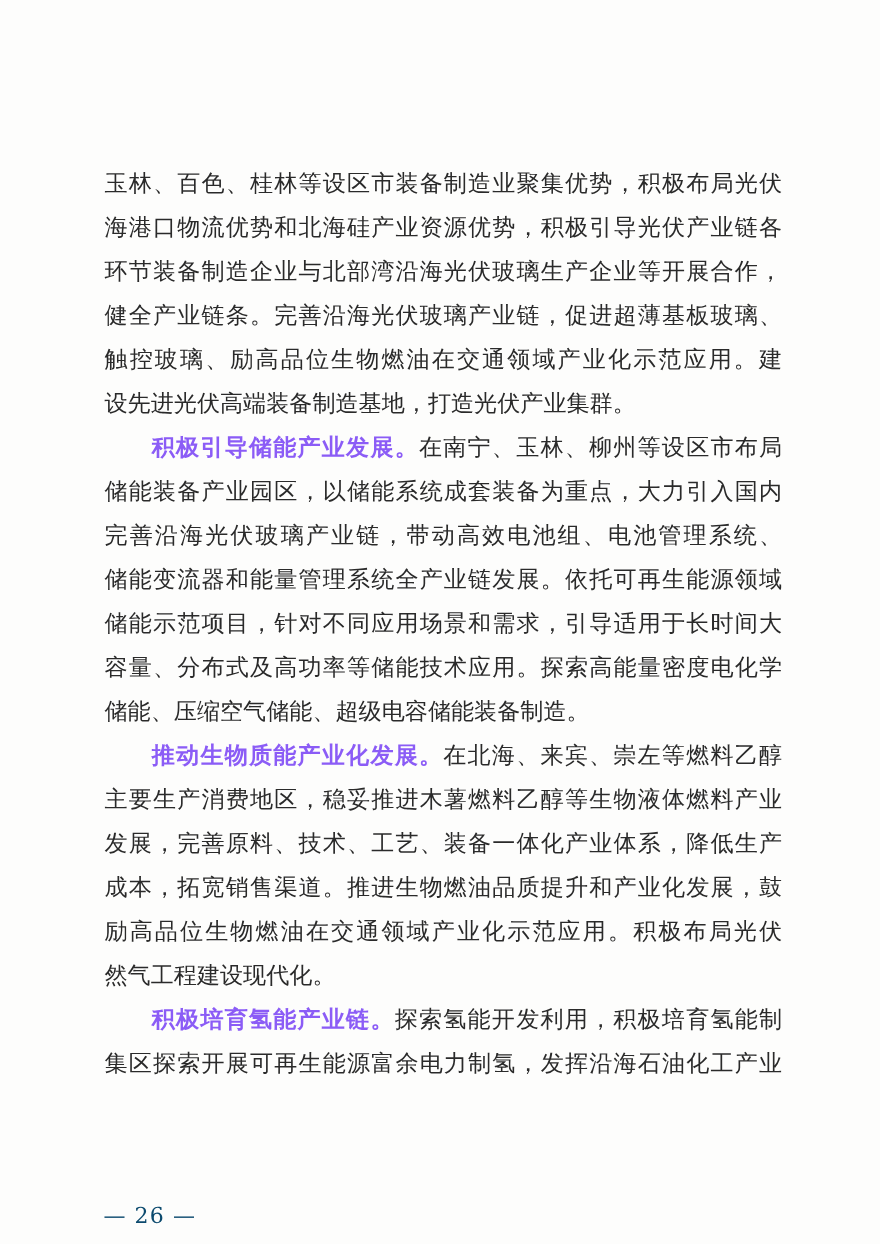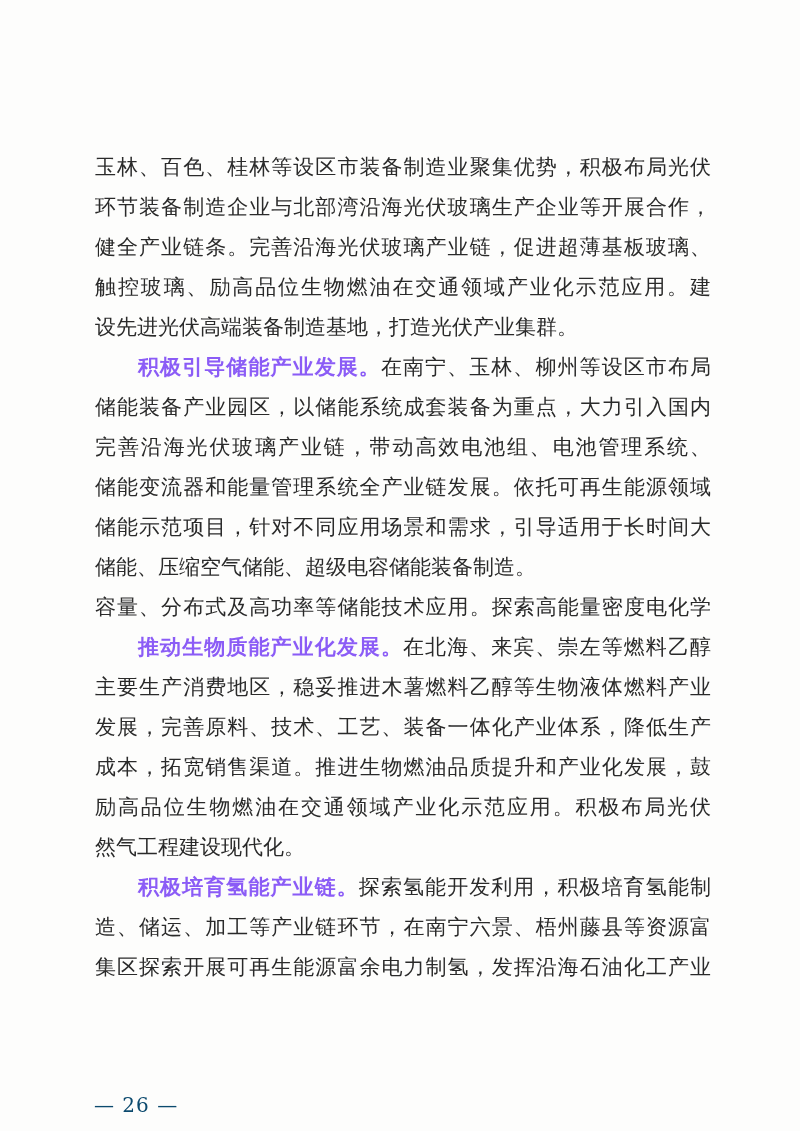--- a/index.html
+++ b/index.html
@@ -63,42 +63,42 @@
     letter-spacing: 1px;
   }
 </style>
 </head>
 <body>
 
 <div class="page">
   <div class="text-block">
       <div>
         <div class="line fw"><span class="seg">玉林、百色、桂林等设区市装备制造业聚集优势，积极布局光伏</span></div>
+        <div class="line fw"><span class="seg">海港口物流优势和北海硅产业资源优势，积极引导光伏产业链各</span></div>
         <div class="line fw"><span class="seg">环节装备制造企业与北部湾沿海光伏玻璃生产企业等开展合作，</span></div>
         <div class="line fw"><span class="seg">健全产业链条。完善沿海光伏玻璃产业链，促进超薄基板玻璃、</span></div>
         <div class="line fw"><span class="seg">触控玻璃、励高品位生物燃油在交通领域产业化示范应用。建</span></div>
         <div class="line"><span class="seg">设先进光伏高端装备制造基地，打造光伏产业集群。</span></div>
       </div>
       <div>
         <div class="line fw indent"><span class="seg bold">积极引导储能产业发展。</span><span class="seg">在南宁、玉林、柳州等设区市布局</span></div>
         <div class="line fw"><span class="seg">储能装备产业园区，以储能系统成套装备为重点，大力引入国内</span></div>
         <div class="line fw"><span class="seg">完善沿海光伏玻璃产业链，带动高效电池组、电池管理系统、</span></div>
         <div class="line fw"><span class="seg">储能变流器和能量管理系统全产业链发展。依托可再生能源领域</span></div>
         <div class="line fw"><span class="seg">储能示范项目，针对不同应用场景和需求，引导适用于长时间大</span></div>
+        <div class="line fw"><span class="seg">容量、分布式及高功率等储能技术应用。探索高能量密度电化学</span></div>
         <div class="line"><span class="seg">储能、压缩空气储能、超级电容储能装备制造。</span></div>
-        <div class="line fw"><span class="seg">容量、分布式及高功率等储能技术应用。探索高能量密度电化学</span></div>
       </div>
       <div>
         <div class="line fw indent"><span class="seg bold">推动生物质能产业化发展。</span><span class="seg">在北海、来宾、崇左等燃料乙醇</span></div>
         <div class="line fw"><span class="seg">主要生产消费地区，稳妥推进木薯燃料乙醇等生物液体燃料产业</span></div>
         <div class="line fw"><span class="seg">发展，完善原料、技术、工艺、装备一体化产业体系，降低生产</span></div>
         <div class="line fw"><span class="seg">成本，拓宽销售渠道。推进生物燃油品质提升和产业化发展，鼓</span></div>
         <div class="line fw"><span class="seg">励高品位生物燃油在交通领域产业化示范应用。积极布局光伏</span></div>
         <div class="line"><span class="seg">然气工程建设现代化。</span></div>
       </div>
       <div>
         <div class="line fw indent"><span class="seg bold">积极培育氢能产业链。</span><span class="seg">探索氢能开发利用，积极培育氢能制</span></div>
-        <div class="line fw"><span class="seg">造、储运、加工等产业链环节，在南宁六景、梧州藤县等资源富</span></div>
         <div class="line fw"><span class="seg">集区探索开展可再生能源富余电力制氢，发挥沿海石油化工产业</span></div>
       </div>
     </div>
   <div class="footer">— 26 —</div>
 </div>
 
 </body></html>

